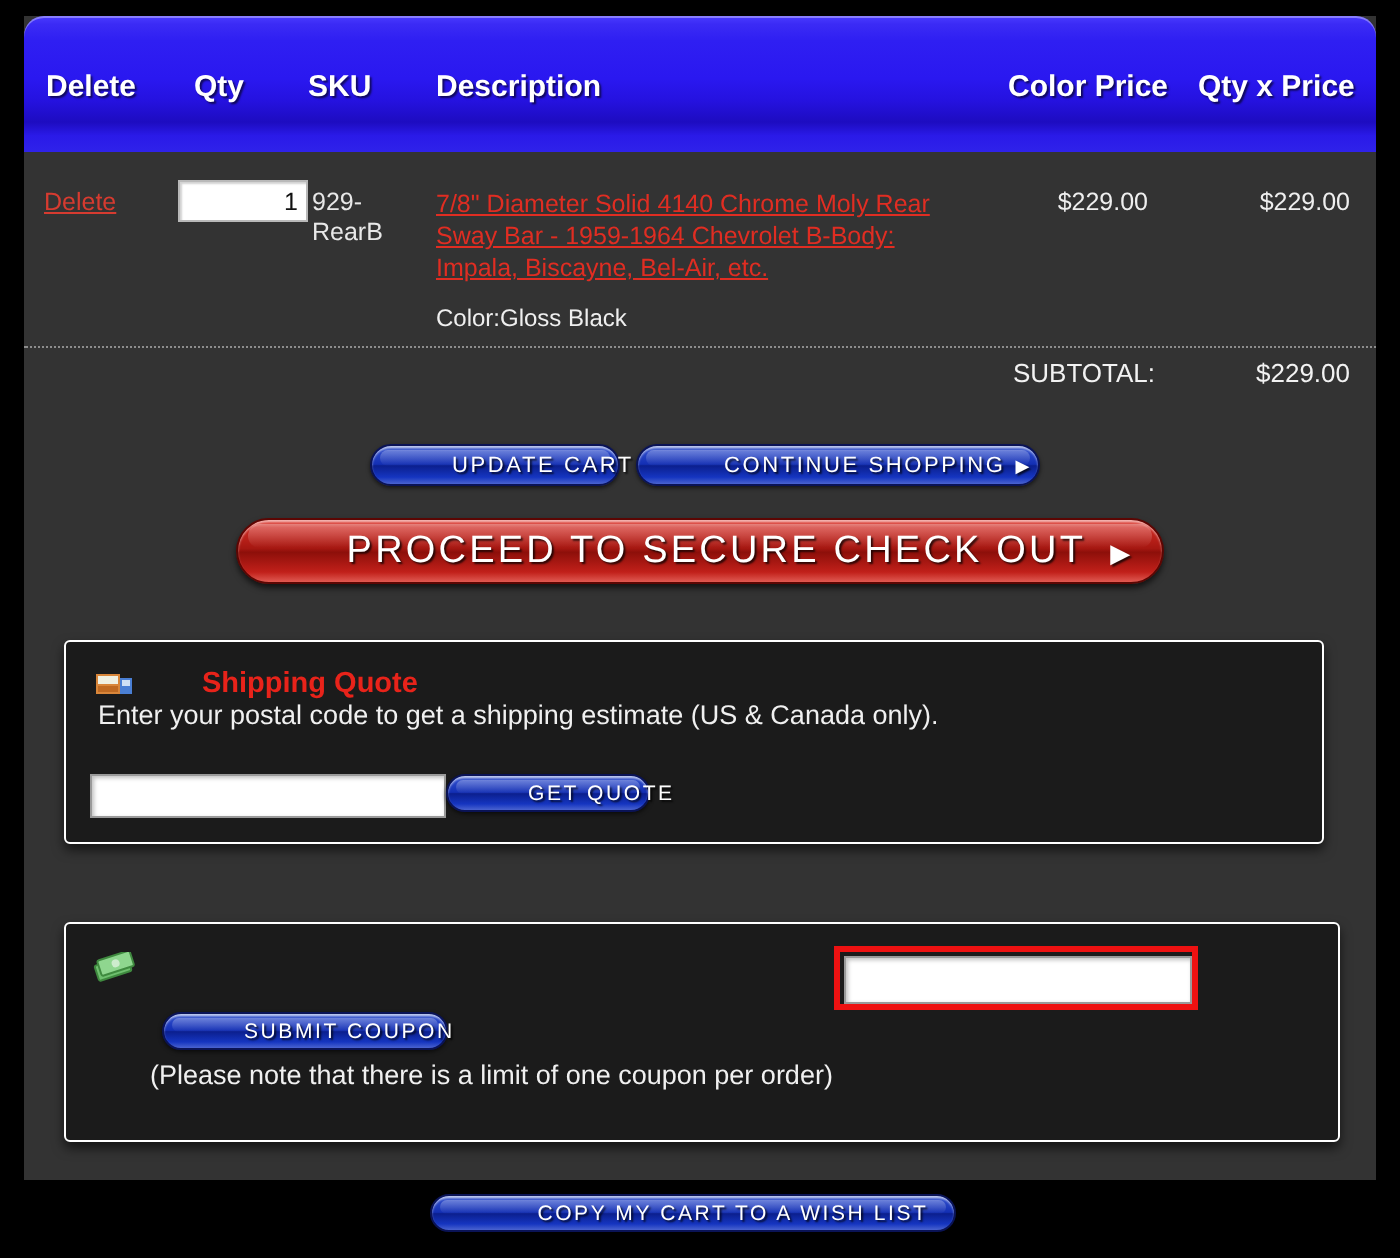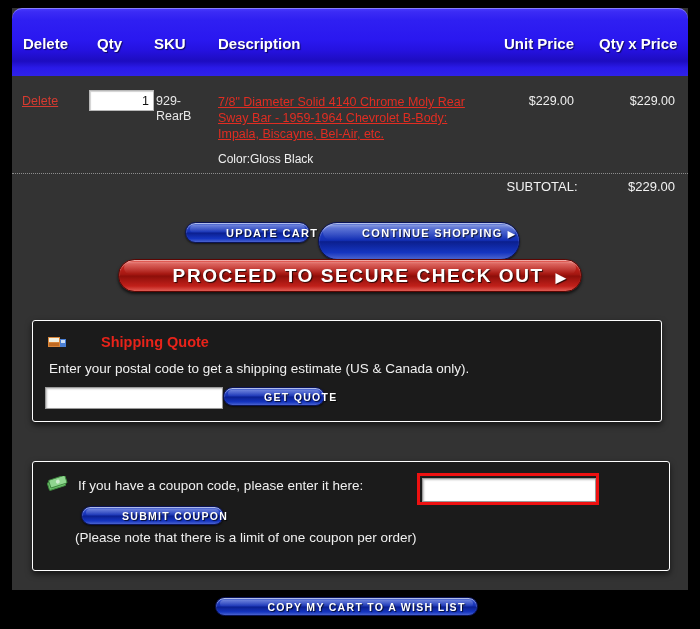--- a/index.html
+++ b/index.html
@@ -78,21 +78,21 @@
   }
   .sub-value{
     position:absolute;left:585px;top:0;width:78px;text-align:right;
     color:#f2f2f2;font-size:13px;
   }
 
   
   .pill{
     display:inline-block;position:relative;cursor:pointer;
     border-radius:999px;
-    color:#ffffff;font-weight:bold;letter-spacing:1.3px;
+    color:#ffffff;font-weight:normal;letter-spacing:1.3px;
     text-shadow:1px 1px 1px rgba(0,0,0,.75);
     white-space:nowrap;text-align:center;
     box-sizing:border-box;
     padding-left:40px;
   }
   .pill.blue{
     background:linear-gradient(to bottom,#6f86d8 0%,#2b49c9 14%,#132fb4 48%,#0b1f8e 52%,#1535c0 82%,#4a63cf 100%);
     border:1px solid #0a1356;
     box-shadow:inset 0 1px 1px rgba(255,255,255,.55),0 1px 2px rgba(0,0,0,.6);
   }
@@ -114,21 +114,21 @@
     pointer-events:none;
   }
   .pill .lbl{position:relative;z-index:2;}
   .pill .arw{position:relative;z-index:2;font-size:9px;margin-left:5px;}
 
   .btn-update{
     position:absolute;left:185px;top:222px;width:125px;height:21px;
     line-height:20px;font-size:11px;
   }
   .btn-continue{
-    position:absolute;left:318px;top:222px;width:202px;height:38px;
+    position:absolute;left:318px;top:222px;width:202px;height:21px;
     line-height:20px;font-size:11px;
   }
   .btn-checkout{
     position:absolute;left:118px;top:259px;width:464px;height:33px;
     line-height:32px;font-size:19px;letter-spacing:1.6px;
   }
   .btn-checkout .arw{font-size:13px;margin-left:12px;}
   .btn-wish{
     position:absolute;left:215px;top:597px;width:263px;height:19px;
     line-height:18px;font-size:10.5px;
@@ -141,21 +141,21 @@
     box-shadow:0 3px 6px rgba(0,0,0,.6);
   }
   .panel-ship{left:32px;top:320px;width:628px;height:100px;}
   .panel-coupon{left:32px;top:461px;width:636px;height:108px;}
 
   .ship-title{
     position:absolute;left:68px;top:13px;
     color:#e8231a;font-size:14.5px;font-weight:bold;
   }
   .ship-text{
-    position:absolute;left:16px;top:40px;
+    position:absolute;left:16px;top:29px;
     color:#f0f0f0;font-size:13.5px;
   }
   .txtbox{
     position:absolute;background:#ffffff;border:1px solid #9a9a9a;
     box-shadow:inset 1px 1px 2px rgba(0,0,0,.25);
   }
   .txtbox input{
     width:100%;height:100%;border:0;outline:0;background:transparent;
     box-sizing:border-box;padding:0 4px;
     font-family:"Liberation Sans",sans-serif;font-size:12px;color:#111;
@@ -195,21 +195,21 @@
 
 <div class="page">
 
   <div class="slab"></div>
 
   <div class="cart-head">
     <div class="hdr h-delete">Delete</div>
     <div class="hdr h-qty">Qty</div>
     <div class="hdr h-sku">SKU</div>
     <div class="hdr h-desc">Description</div>
-    <div class="hdr h-unit">Unit Price</div>
+    <div class="hdr h-unit">Color Price</div>
     <div class="hdr h-ext">Qty x Price</div>
   </div>
 
   <div class="row">
     <div class="cell del-link">Delete</div>
 
     <div class="qty-box">
       <input type="text" value="1" style="">
     </div>
 
@@ -264,21 +264,20 @@
   </div>
 
   <div class="panel panel-coupon">
     <svg class="icn coupon-icon" viewBox="0 0 22 17">
       <g transform="rotate(-18 11 8)">
         <rect x="2" y="4" width="17" height="8" rx="1" fill="#6fc06f" stroke="#3f8a3f" stroke-width="1"></rect>
         <rect x="4" y="2" width="17" height="8" rx="1" fill="#8fd68f" stroke="#3f8a3f" stroke-width="1"></rect>
         <circle cx="12.5" cy="6" r="2" fill="#cdeccd"></circle>
       </g>
     </svg>
-    <div class="coupon-text">If you have a coupon code, please enter it here:</div>
 
     <div class="coupon-hl"></div>
     <div class="txtbox coupon-input">
       <input type="text" placeholder="" style="">
     </div>
 
     <div class="pill blue btn-coupon">
       <span class="lbl">SUBMIT COUPON</span>
     </div>
 

